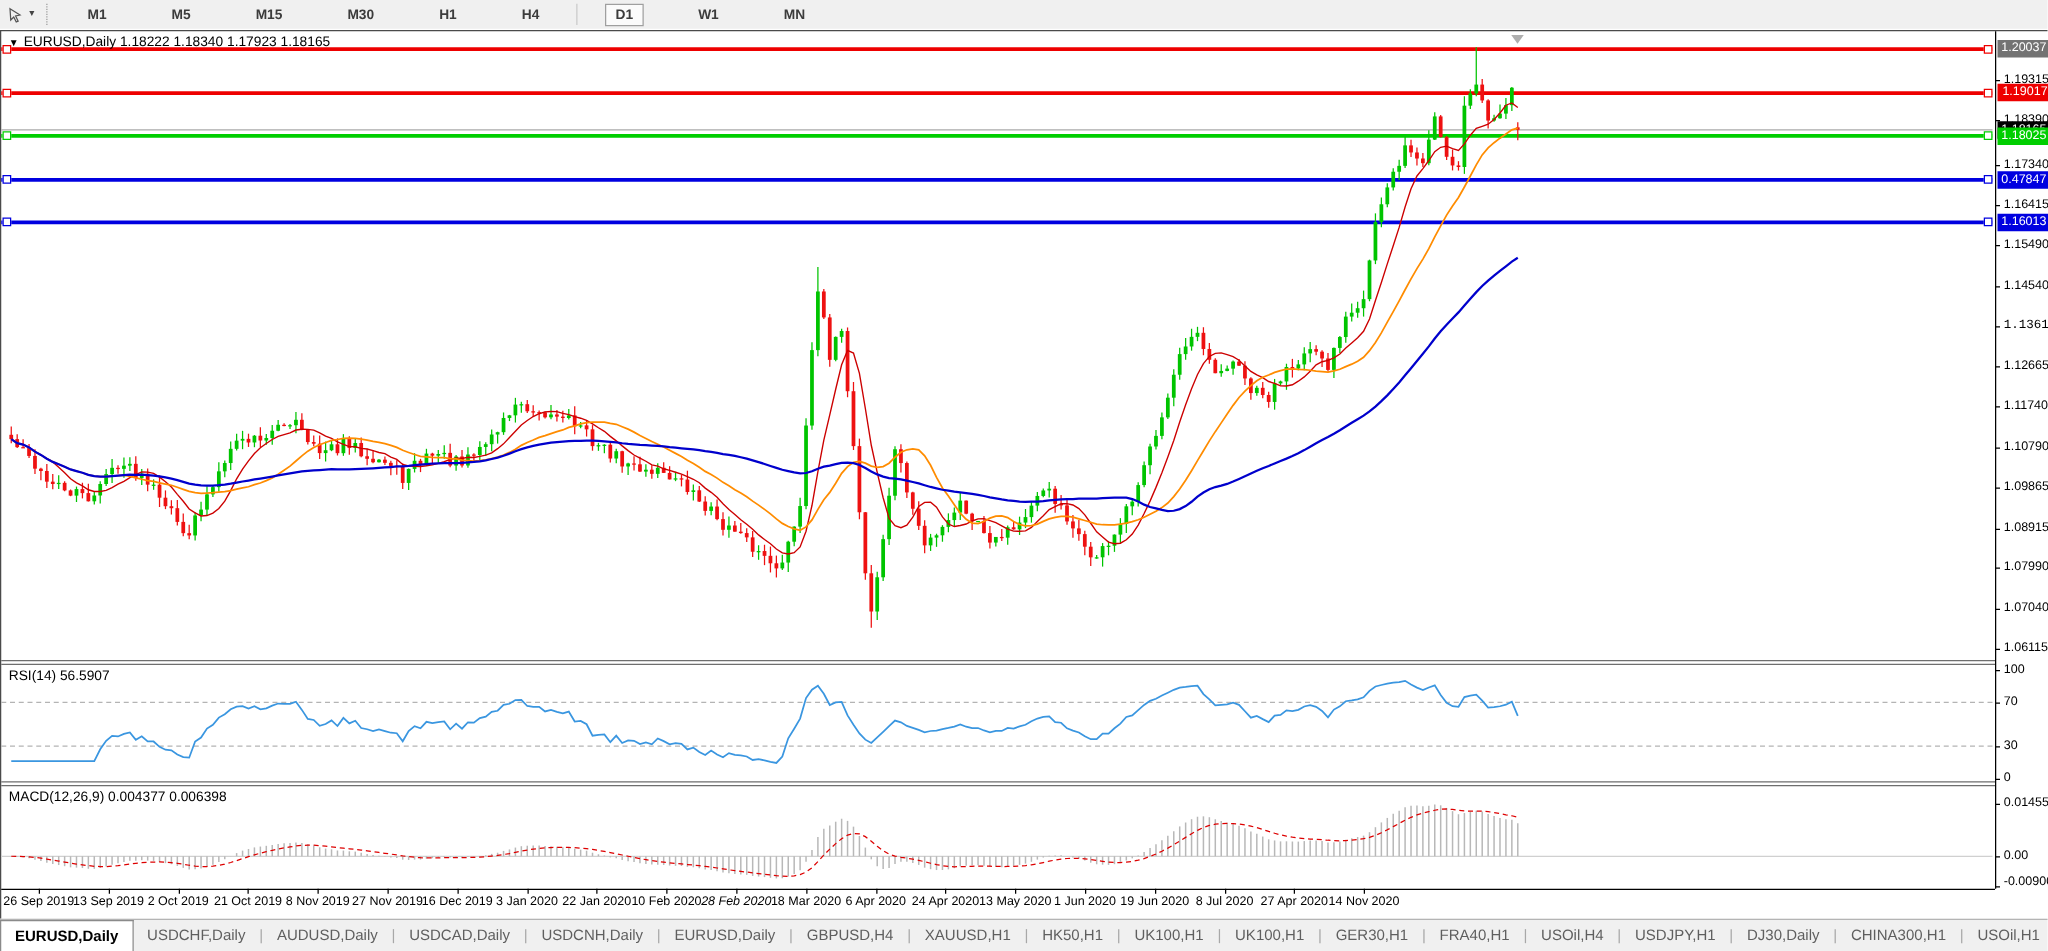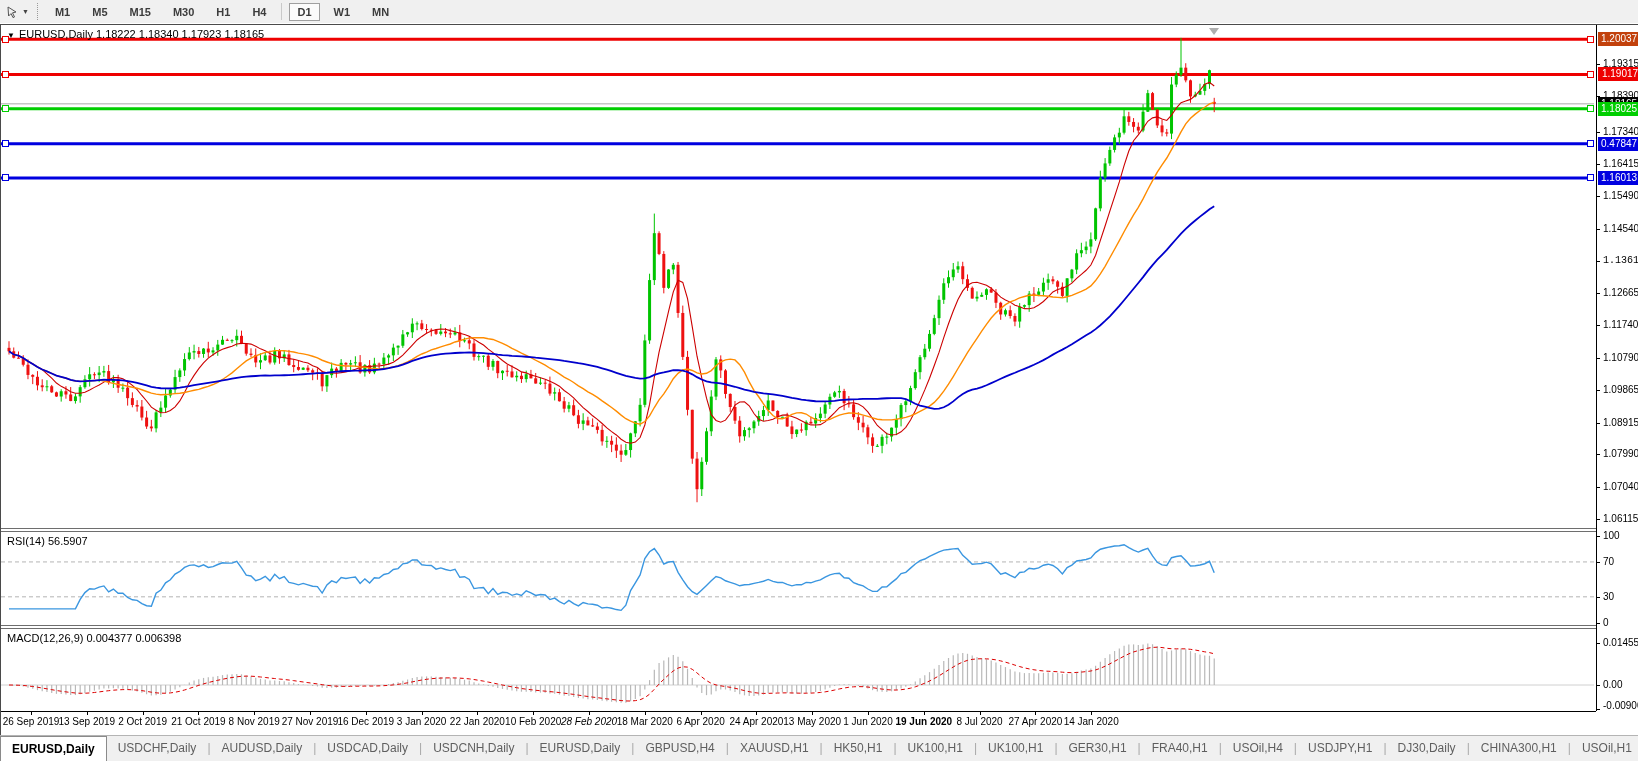--- a/index.html
+++ b/index.html
@@ -5,21 +5,21 @@
   * { box-sizing: border-box; margin: 0; padding: 0; }
   html,body { width:1638px; height:761px; overflow:hidden; background:#fff;
               font-family:"Liberation Sans", sans-serif; }
 
   
   .toolbar { position:absolute; top:0; left:0; width:1638px; height:23px;
              background:#f0f0f0; display:flex; align-items:center; }
   .tool-icon-wrap { display:flex; align-items:center; padding:0 4px 0 6px; height:23px; }
   .tool-caret { font-size:7px; color:#444; margin-left:2px; }
   .tool-sep { height:17px; border-left:1px dotted #9a9a9a; margin:0 6px 0 4px; }
-  .tf-btn { font-size:11px; font-weight:bold; color:#3c3c3c; padding:2px 7px; margin:0 3px;
+  .tf-btn { font-size:11px; font-weight:bold; color:#3c3c3c; padding:2px 7px; margin:0 18px;
             border:1px solid transparent; cursor:default; }
   .tf-btn.active { background:#fbfbfb; border:1px solid #9f9f9f; }
   .tf-group-sep { height:17px; border-left:1px solid #c9c9c9; margin:0 4px; }
 
   
   .chart-area { position:absolute; top:24px; left:0; width:1638px; height:711px;
                 background:#fff; border-top:1px solid #4a4a4a; border-left:1px solid #4a4a4a; }
   .chart-area svg { position:absolute; left:0; overflow:visible; }
   #main-svg  { top:0;   height:503px; width:1595px; }
   #rsi-svg   { top:507px; height:93px; width:1595px; }
@@ -929,21 +929,21 @@
       <div class="tick-label" style="top: 565.825px;">30</div>
       <div class="tick-mark" style="top: 598px;"></div>
       <div class="tick-label" style="top: 592px;">0</div>
       <div class="tick-mark" style="top: 617.788px;"></div>
       <div class="tick-label" style="top: 611.788px;">0.014556</div>
       <div class="tick-mark" style="top: 660px;"></div>
       <div class="tick-label" style="top: 654px;">0.00</div>
       <div class="tick-mark" style="top: 684px;"></div>
       <div class="tick-label" style="top: 675px;">-0.009001</div>
       <div class="price-box" style="top: 71.8462px; background: rgb(0, 0, 0);">1.18165</div>
-      <div class="price-box" style="top: 7.35585px; background: #c2410c;">1.20037</div>
+      <div class="price-box" style="top: 7.35585px; background: #737373;">1.20037</div>
       <div class="handle" style="left: 1px; top: 10.8559px; border: 1px solid rgb(238, 0, 0);"></div>
       <div class="handle" style="left: 1586px; top: 10.8559px; border: 1px solid rgb(238, 0, 0);"></div>
       <div class="price-box" style="top: 42.4948px; background: rgb(238, 0, 0); text-align: center;">1.19017</div>
       <div class="handle" style="left: 1px; top: 45.9948px; border: 1px solid rgb(238, 0, 0);"></div>
       <div class="handle" style="left: 1586px; top: 45.9948px; border: 1px solid rgb(238, 0, 0);"></div>
       <div class="price-box" style="top: 76.6693px; background: rgb(0, 206, 0);">1.18025</div>
       <div class="handle" style="left: 1px; top: 80.1693px; border: 1px solid rgb(0, 206, 0);"></div>
       <div class="handle" style="left: 1586px; top: 80.1693px; border: 1px solid rgb(0, 206, 0);"></div>
       <div class="price-box" style="top: 111.808px; background: rgb(0, 0, 224);">0.47847</div>
       <div class="handle" style="left: 1px; top: 115.308px; border: 1px solid rgb(0, 0, 224);"></div>
@@ -979,27 +979,27 @@
       <div class="date-label" style="left: 643.8px;">18 Mar 2020</div>
       <div class="date-tick" style="left: 699.6px;"></div>
       <div class="date-label" style="left: 699.6px;">6 Apr 2020</div>
       <div class="date-tick" style="left: 755.4px;"></div>
       <div class="date-label" style="left: 755.4px;">24 Apr 2020</div>
       <div class="date-tick" style="left: 811.2px;"></div>
       <div class="date-label" style="left: 811.2px;">13 May 2020</div>
       <div class="date-tick" style="left: 867px;"></div>
       <div class="date-label" style="left: 867px;">1 Jun 2020</div>
       <div class="date-tick" style="left: 922.8px;"></div>
-      <div class="date-label" style="left: 922.8px; font-weight: bold;">19 Jun 2020</div>
+      <div class="date-label" style="left: 922.8px;">19 Jun 2020</div>
       <div class="date-tick" style="left: 978.6px;"></div>
       <div class="date-label" style="left: 978.6px;">8 Jul 2020</div>
       <div class="date-tick" style="left: 1034.4px;"></div>
       <div class="date-label" style="left: 1034.4px;">27 Apr 2020</div>
       <div class="date-tick" style="left: 1090.2px;"></div>
-      <div class="date-label" style="left: 1090.2px;">14 Jan 2020</div>
+      <div class="date-label" style="left: 1090.2px;">14 Nov 2020</div>
     </div>
 </div>
 
 <div class="tabbar">
   <div id="tabs-holder" style="display:flex;align-items:stretch;">
       <div class="tab active">EURUSD,Daily</div>
       <div class="tab">USDCHF,Daily</div>
       <span class="tab-sep">|</span>
       <div class="tab">AUDUSD,Daily</div>
       <span class="tab-sep">|</span>

